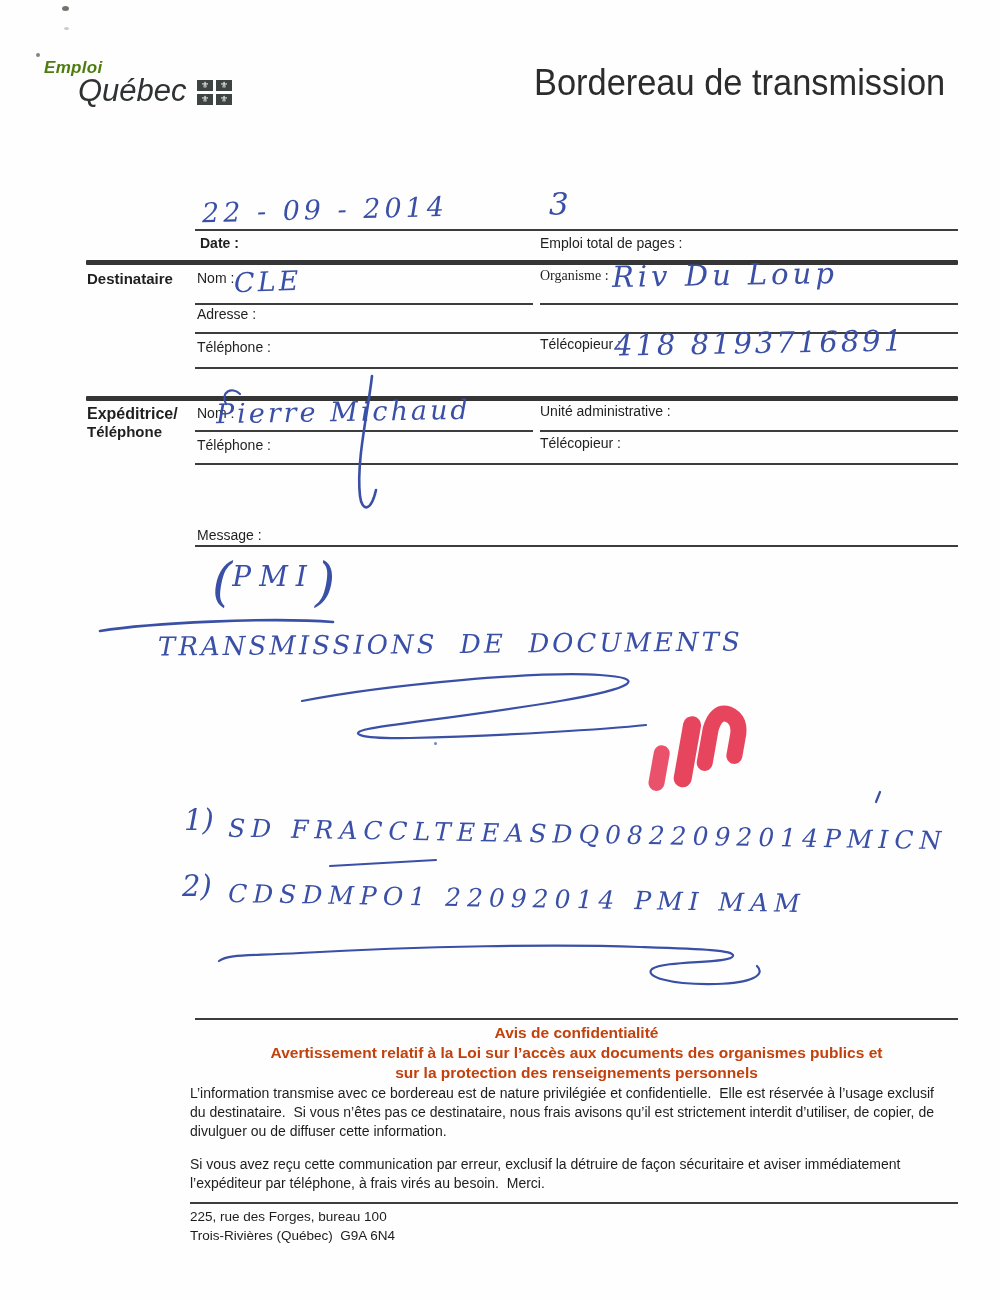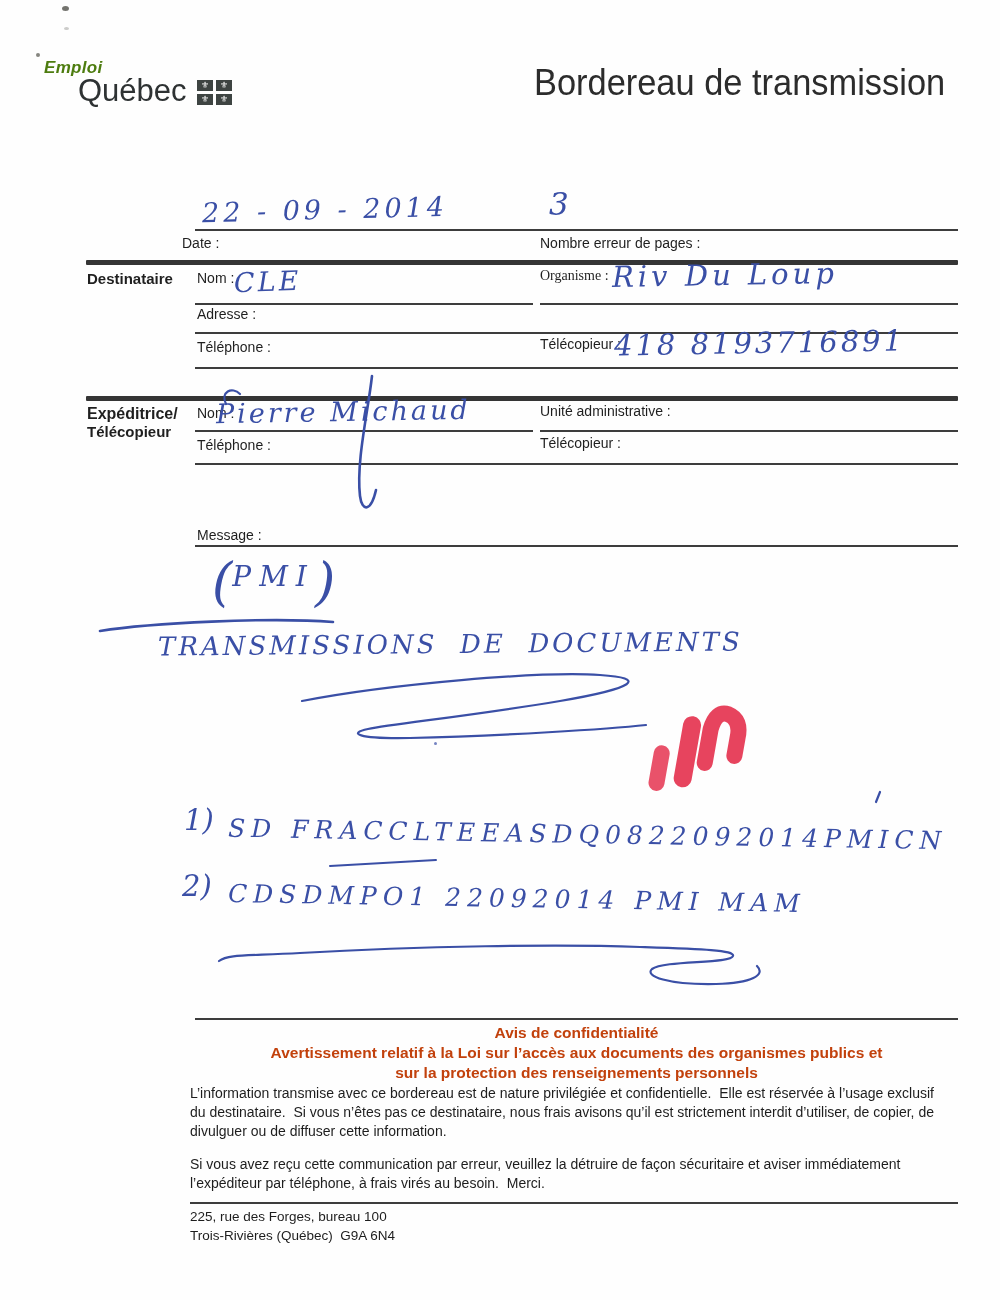--- a/index.html
+++ b/index.html
@@ -6,21 +6,21 @@
   #page{position:relative;width:1000px;height:1300px;background:#fefefe;overflow:hidden;
         font-family:"Liberation Sans",sans-serif;color:#232323;}
   .abs{position:absolute;}
   
   .lbl{font-size:14px;color:#1f1f1f;}
   .bold{font-weight:bold;}
   .rule{background:#3d3d3d;height:2px;}
   .bar{background:#353535;height:5px;border-radius:1px;}
   
   .logo-emploi{left:44px;top:58px;font-size:17px;font-weight:bold;font-style:italic;color:#4d7c0f;letter-spacing:.3px;}
-  .logo-quebec{left:78px;top:73px;font-size:31px;color:#2e3233;}
+  .logo-quebec{left:78px;top:73px;font-size:31px;color:#2e3233;font-style:italic;}
   .flags{left:197px;top:80px;display:grid;grid-template-columns:16px 16px;grid-template-rows:11px 11px;gap:3px;}
   .flag{background:#3e4442;color:#fff;font-size:9px;line-height:11px;text-align:center;overflow:hidden;}
   .title{right:55px;top:62px;font-size:37px;color:#2c2c2c;transform:scaleX(.93);transform-origin:right top;white-space:nowrap;}
   
   .hw{font-family:"DejaVu Serif",serif;font-style:italic;color:#3a4fa6;white-space:nowrap;}
   .headings{left:195px;width:763px;text-align:center;font-weight:bold;font-size:15.5px;color:#c2410c;}
   .para{left:190px;width:754px;font-size:14px;line-height:19px;color:#1d1d1d;white-space:pre-wrap;}
   .addr{font-size:13.5px;color:#1d1d1d;}
   .speck{position:absolute;border-radius:50%;}
   svg.ink{position:absolute;left:0;top:0;pointer-events:none;}
@@ -42,22 +42,22 @@
     <div class="flag">⚜</div>
     <div class="flag">⚜</div>
     <div class="flag">⚜</div>
   </div>
 
   <div class="abs title">Bordereau de transmission</div>
 
   <div class="abs hw" style="left:202px;top:194px;font-size:27px;letter-spacing:4px;transform:rotate(-1.5deg);">22 - 09 - 2014</div>
   <div class="abs hw" style="left:549px;top:186px;font-size:31px;">3</div>
   <div class="abs rule" style="left:195px;top:229px;width:763px;"></div>
-  <div class="abs lbl" style="left:182px;top:235px;">Date :</div>
-  <div class="abs lbl" style="left:540px;top:235px;">Nombre erreur de pages :</div>
+  <div class="abs lbl" style="left:200px;top:235px;font-weight:bold;">Date :</div>
+  <div class="abs lbl" style="left:540px;top:235px;">Emploi total de pages :</div>
 
   <div class="abs bar" style="left:86px;top:260px;width:872px;"></div>
   <div class="abs lbl bold" style="left:87px;top:270px;font-size:15px;">Destinataire</div>
 
   <div class="abs lbl" style="left:197px;top:270px;">Nom :</div>
   <div class="abs hw" style="left:234px;top:266px;font-size:27px;letter-spacing:3px;transform:rotate(-2deg);">CLE</div>
   <div class="abs lbl" style="left:540px;top:268px;font-family:Liberation Serif, serif;">Organisme :</div>
   <div class="abs hw" style="left:612px;top:258px;font-size:29px;letter-spacing:4px;transform:rotate(-1deg);">Riv Du Loup</div>
   <div class="abs rule" style="left:195px;top:303px;width:338px;"></div>
   <div class="abs rule" style="left:540px;top:303px;width:418px;"></div>
@@ -65,21 +65,21 @@
   <div class="abs lbl" style="left:197px;top:306px;">Adresse :</div>
   <div class="abs rule" style="left:195px;top:332px;width:763px;"></div>
 
   <div class="abs lbl" style="left:197px;top:339px;">Téléphone :</div>
   <div class="abs lbl" style="left:540px;top:336px;">Télécopieur :</div>
   <div class="abs hw" style="left:614px;top:326px;font-size:29px;letter-spacing:3px;transform:rotate(-1deg);">418 8193716891</div>
   <div class="abs rule" style="left:195px;top:367px;width:763px;"></div>
 
   <div class="abs bar" style="left:86px;top:396px;width:872px;"></div>
   <div class="abs lbl bold" style="left:87px;top:405px;font-size:16px;">Expéditrice/</div>
-  <div class="abs lbl bold" style="left:87px;top:423px;font-size:15px;">Télécopieur</div>
+  <div class="abs lbl bold" style="left:87px;top:423px;font-size:15px;">Téléphone</div>
 
   <div class="abs lbl" style="left:197px;top:405px;">Nom :</div>
   <div class="abs hw" style="left:216px;top:396px;font-size:27px;letter-spacing:3px;transform:rotate(-1deg);">Pierre Michaud</div>
   <div class="abs lbl" style="left:540px;top:403px;">Unité administrative :</div>
   <div class="abs rule" style="left:195px;top:430px;width:338px;"></div>
   <div class="abs rule" style="left:540px;top:430px;width:418px;"></div>
 
   <div class="abs lbl" style="left:197px;top:437px;">Téléphone :</div>
   <div class="abs lbl" style="left:540px;top:435px;">Télécopieur :</div>
   <div class="abs rule" style="left:195px;top:463px;width:763px;"></div>
@@ -118,19 +118,19 @@
       <rect x="678" y="718" width="18" height="72" rx="9" fill="#e63a55" opacity="0.95"></rect>
       <path d="M706 762 L706 728 Q708 708 721 710 Q735 713 734 732 L734 750" stroke="#e63a55" stroke-width="16" fill="none" stroke-linecap="round" opacity="0.95"></path>
     </g>
   </svg>
 
   <div class="abs rule" style="left:195px;top:1018px;width:763px;"></div>
   <div class="abs headings" style="top:1024px;">Avis de confidentialité</div>
   <div class="abs headings" style="top:1044px;">Avertissement relatif à la Loi sur l’accès aux documents des organismes publics et</div>
   <div class="abs headings" style="top:1064px;">sur la protection des renseignements personnels</div>
   <div class="abs para" style="top:1084px;">L’information transmise avec ce bordereau est de nature privilégiée et confidentielle.  Elle est réservée à l’usage exclusif du destinataire.  Si vous n’êtes pas ce destinataire, nous frais avisons qu’il est strictement interdit d’utiliser, de copier, de divulguer ou de diffuser cette information.</div>
-  <div class="abs para" style="top:1155px;">Si vous avez reçu cette communication par erreur, veuillez la détruire de façon sécuritaire et aviser immédiatement l’expéditeur par téléphone, à frais virés au besoin.  Merci.</div>
+  <div class="abs para" style="top:1155px;">Si vous avez reçu cette communication par erreur, exclusif la détruire de façon sécuritaire et aviser immédiatement l’expéditeur par téléphone, à frais virés au besoin.  Merci.</div>
 
   <div class="abs rule" style="left:190px;top:1202px;width:768px;"></div>
   <div class="abs addr" style="left:190px;top:1209px;white-space:pre;">225, rue des Forges, bureau 100</div>
   <div class="abs addr" style="left:190px;top:1228px;white-space:pre;">Trois-Rivières (Québec)  G9A 6N4</div>
 
 </div>
 
 </body></html>

